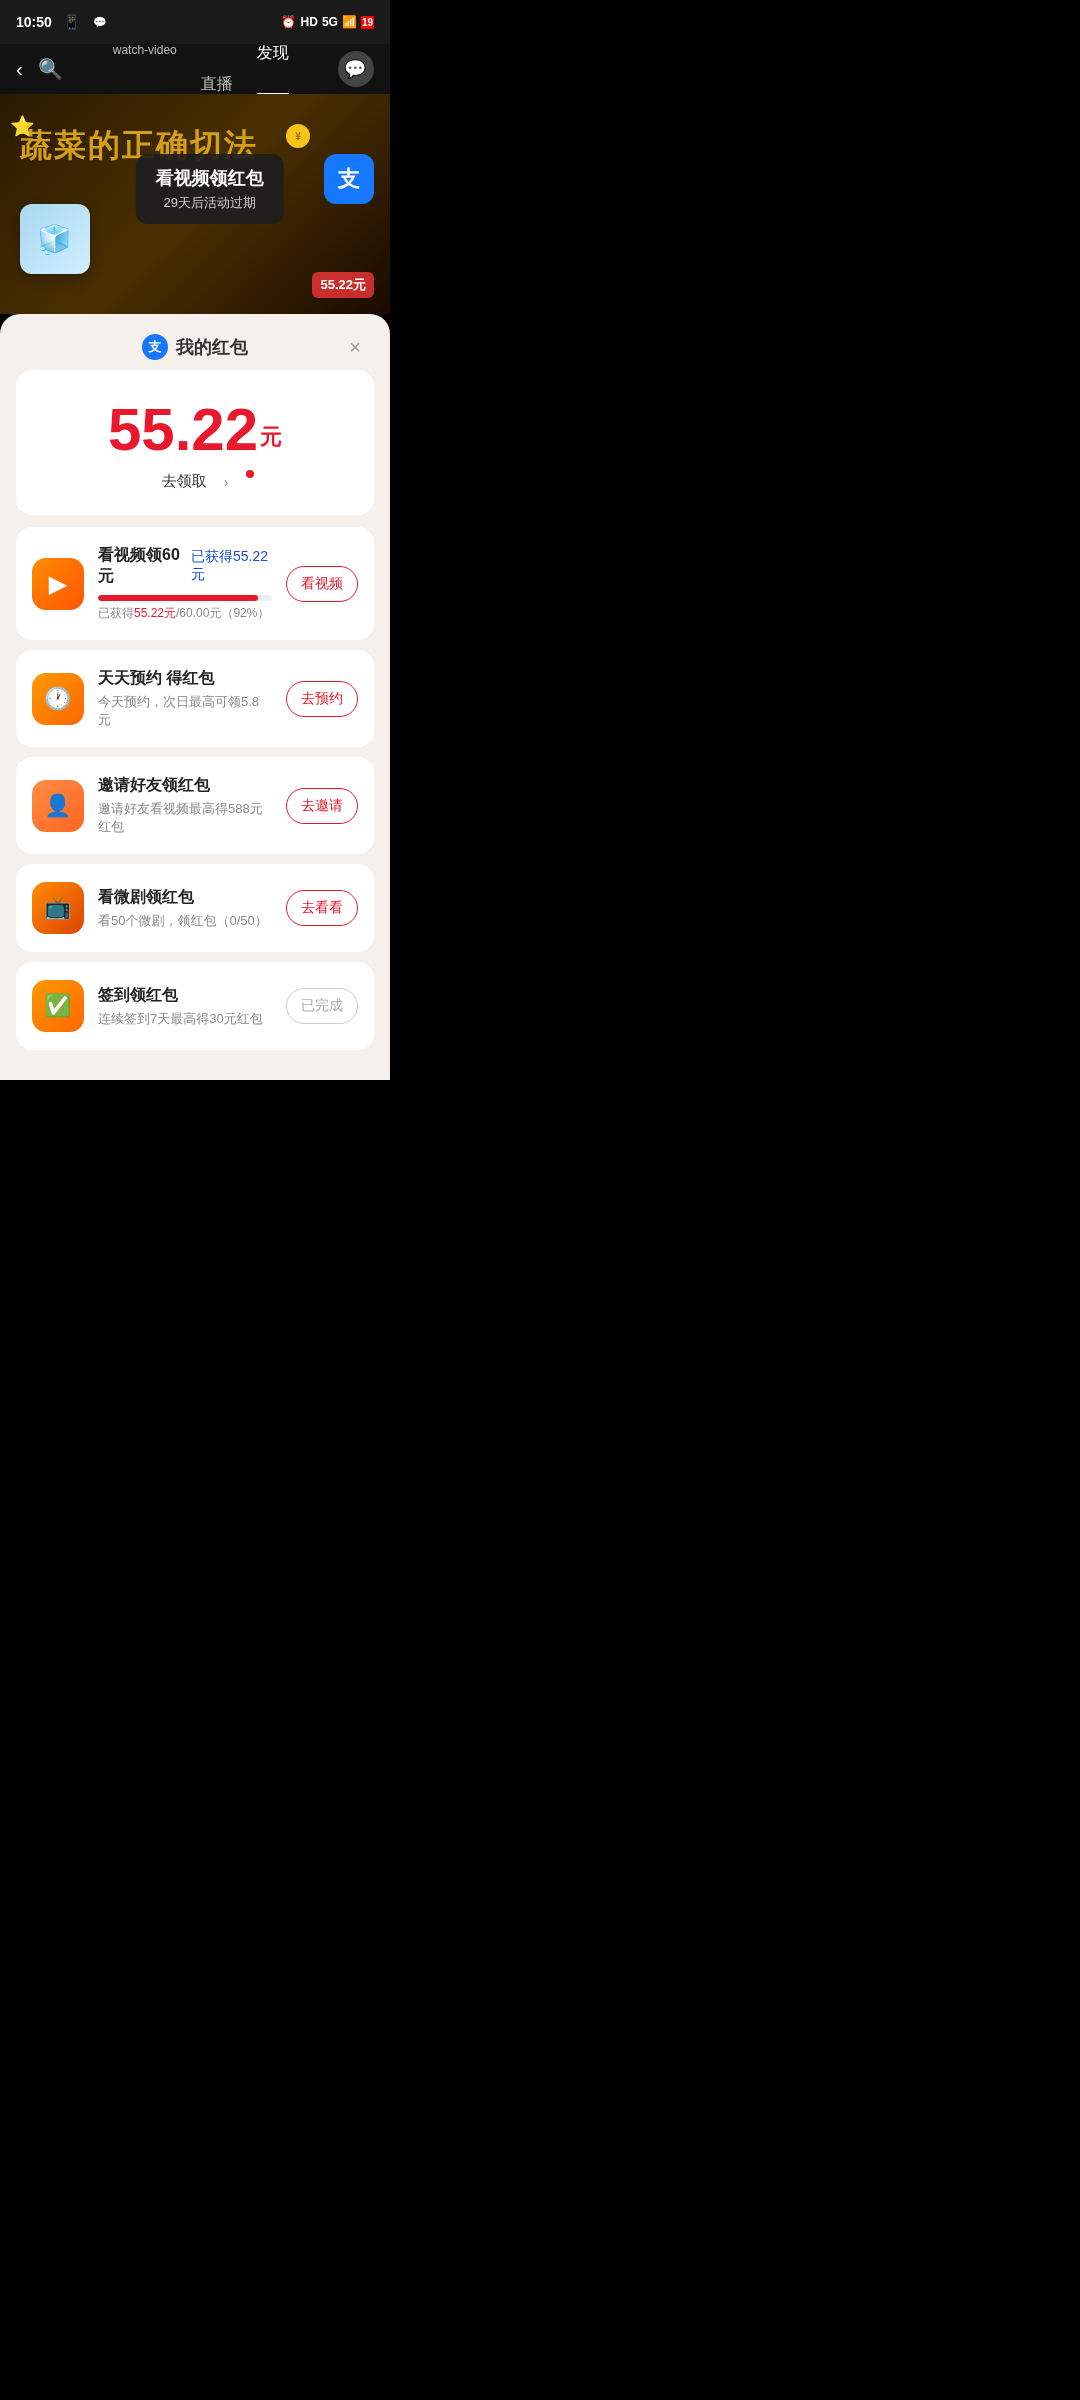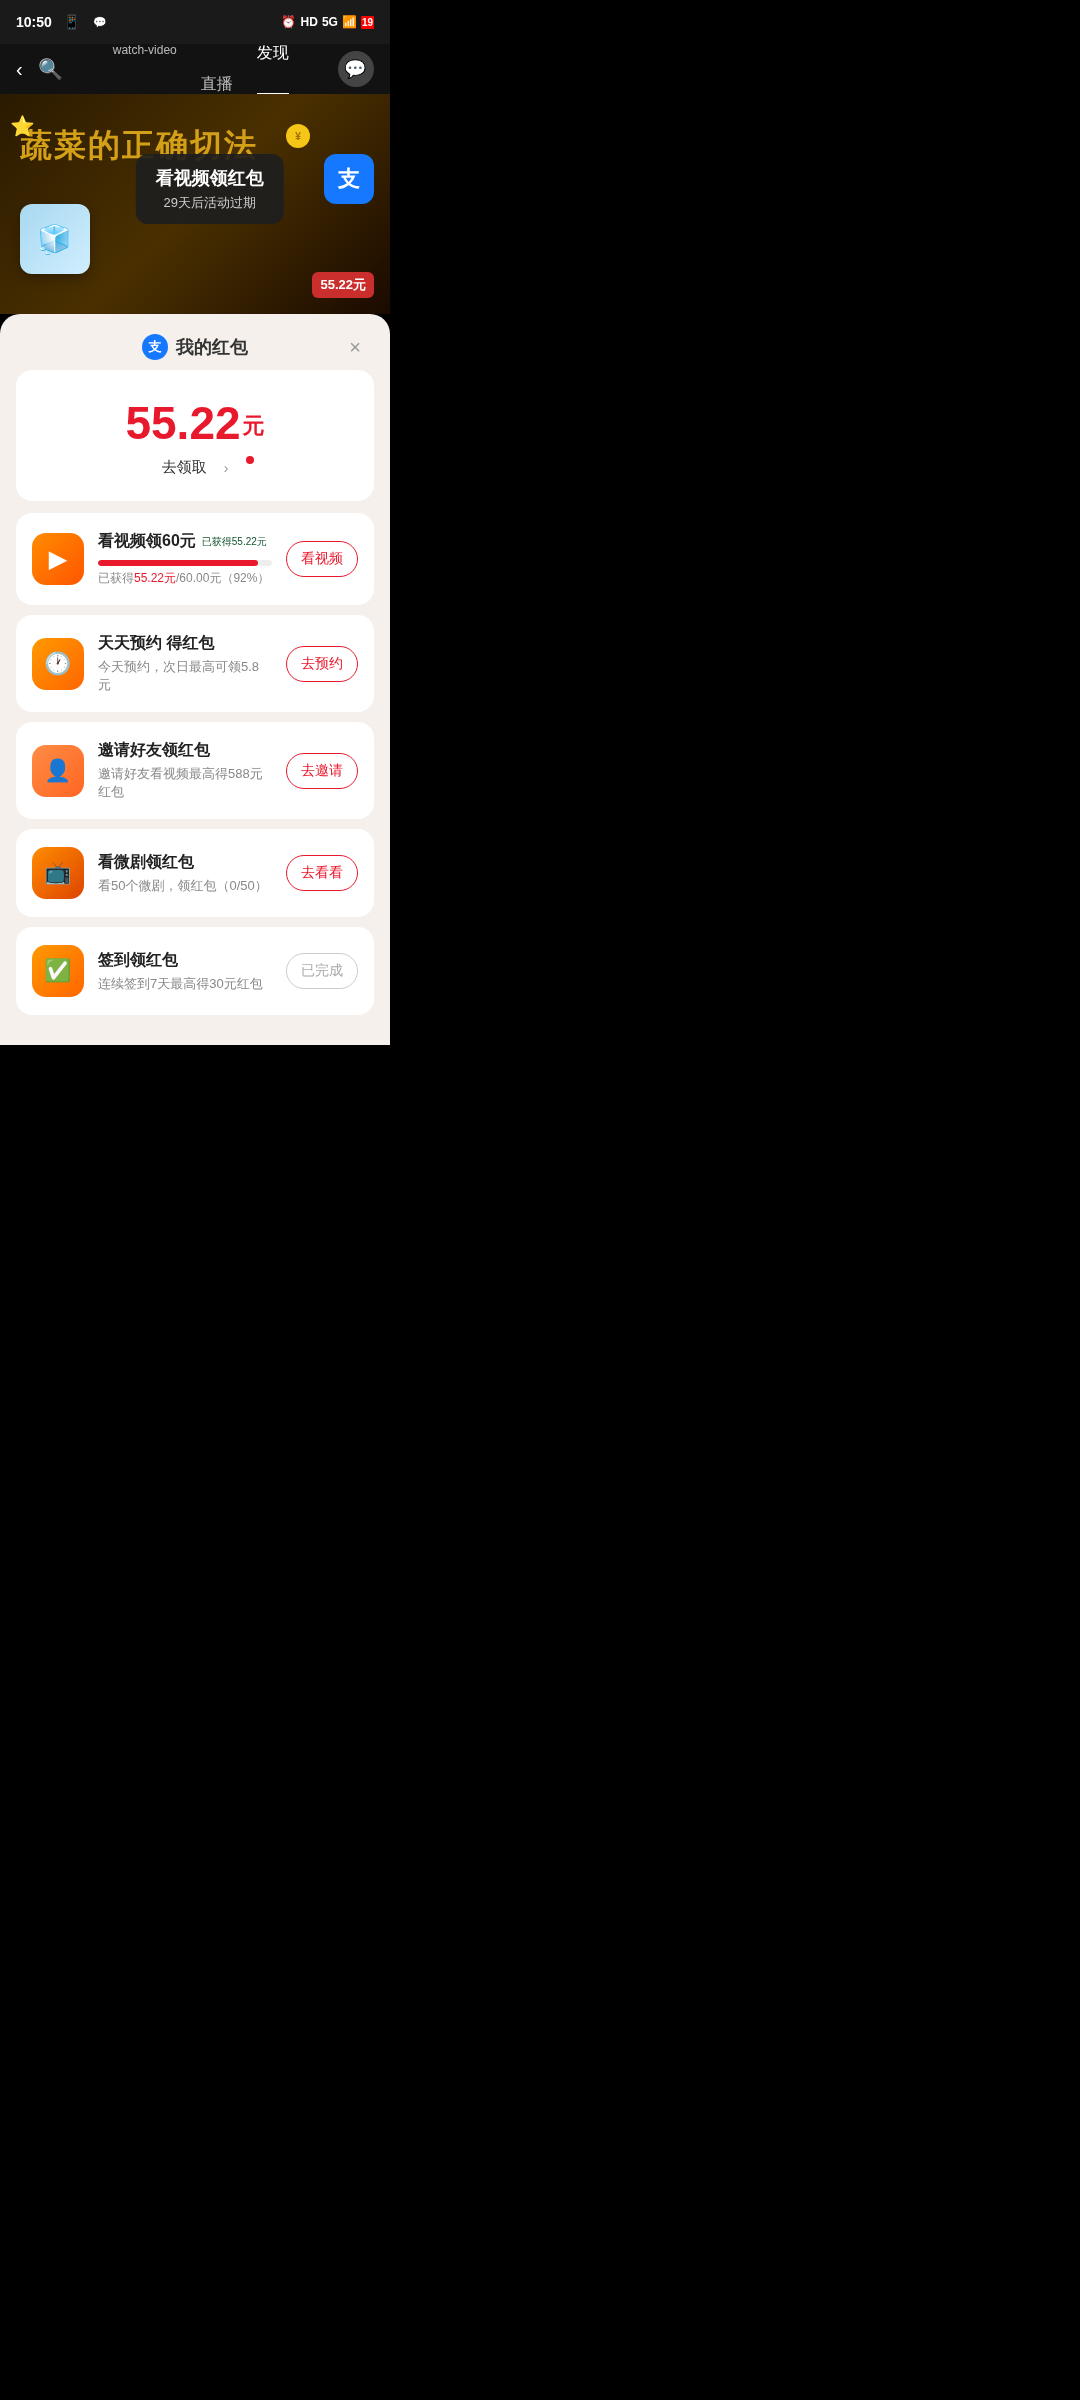--- a/index.html
+++ b/index.html
@@ -228,21 +228,21 @@
 
     
     .main-card {
       background: #fff;
       margin: 0 16px 12px;
       border-radius: 16px;
       padding: 30px 20px 24px;
       text-align: center;
     }
     .amount-large {
-      font-size: 46px;
+      font-size: 60px;
       font-weight: 900;
       color: #e8192c;
       line-height: 1;
       display: inline;
     }
     .amount-unit {
       font-size: 22px;
       color: #e8192c;
       font-weight: 600;
       vertical-align: super;
@@ -314,22 +314,22 @@
     .task-title {
       font-size: 16px;
       font-weight: 600;
       color: #222;
       margin-bottom: 4px;
       display: flex;
       align-items: center;
       gap: 6px;
     }
     .task-earned {
-      color: #14532d;
-      font-size: 10px;
+      color: #1d4ed8;
+      font-size: 14px;
       font-weight: 500;
     }
     .task-desc {
       font-size: 13px;
       color: #888;
     }
     .task-progress {
       margin-top: 8px;
       height: 6px;
       background: #eee;

